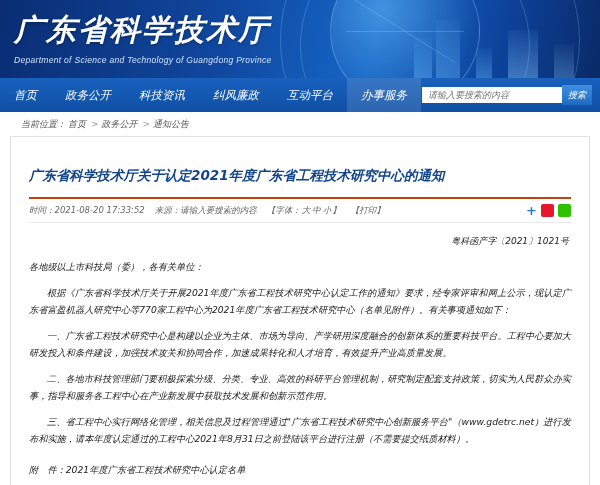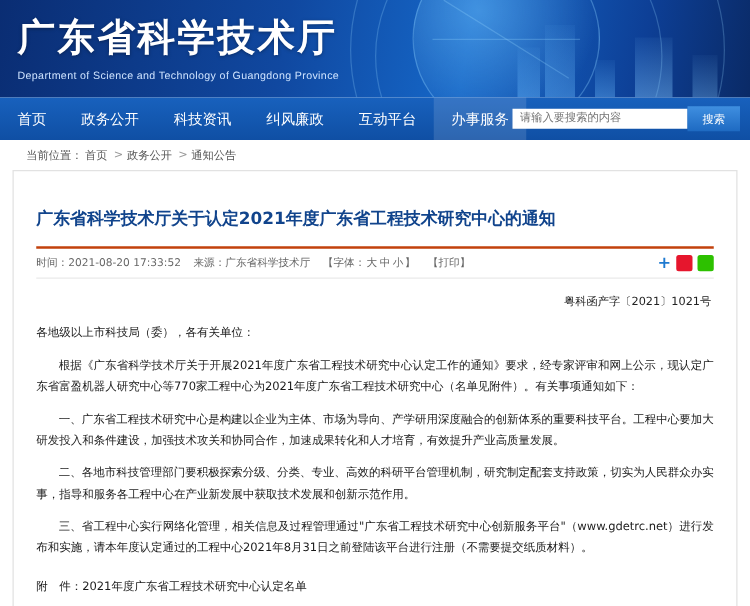--- a/index.html
+++ b/index.html
@@ -1,15 +1,15 @@
 <!DOCTYPE html>
 <html><head>
 <meta charset="utf-8">
 <style>
-  * { box-sizing: border-box; margin: 0; padding: 0; }
+  * { box-sizing: border-box; margin: 0; padding: 0; font-style: italic; }
   body {
     width: 600px; height: 485px;
     font-family: "Liberation Sans", sans-serif;
     background: #ffffff;
     overflow: hidden;
   }
   .page { width: 600px; height: 485px; position: relative; }
 
   
   .banner {
@@ -76,21 +76,21 @@
   .search-wrap {
     position: absolute; right: 8px; top: 7px;
     display: flex; align-items: center;
   }
   .search-input {
     width: 140px; height: 16px; border: none; outline: none;
     background: #ffffff; font-size: 9px; padding: 0 6px; color: #333;
     font-family: "DejaVu Sans", "Liberation Sans", sans-serif;
   }
   .search-btn {
-    width: 42px; height: 20px; border: none; cursor: pointer;
+    width: 30px; height: 20px; border: none; cursor: pointer;
     background: linear-gradient(to bottom, #3f8fe0, #1e6ac2);
     color: #fff; font-size: 9px;
     font-family: "DejaVu Sans", "Liberation Sans", sans-serif;
   }
 
   
   .breadcrumb {
     height: 24px; display: flex; align-items: center;
     padding-left: 21px; font-size: 9px; color: #555;
     background: #fff;
@@ -194,21 +194,21 @@
     <span class="sep">&gt;</span>
     <span>通知公告</span>
   </div>
 
   <div class="card">
 
     <div class="doc-title">广东省科学技术厅关于认定2021年度广东省工程技术研究中心的通知</div>
 
     <div class="meta-bar">
       <span class="mi">时间：2021-08-20 17:33:52</span>
-      <span class="mi">来源：广东省科学技术厅</span>
+      <span class="mi">来源：请输入要搜索的内容</span>
       <span class="mi fs">
         <span>【字体：</span><a>大</a><a>中</a><a>小</a><span>】</span>
       </span>
       <span class="mi print">【打印】</span>
       <span class="share">
         <span class="share-plus">+</span>
         <span class="share-ico ico-weibo"></span>
         <span class="share-ico ico-wechat"></span>
       </span>
     </div>

